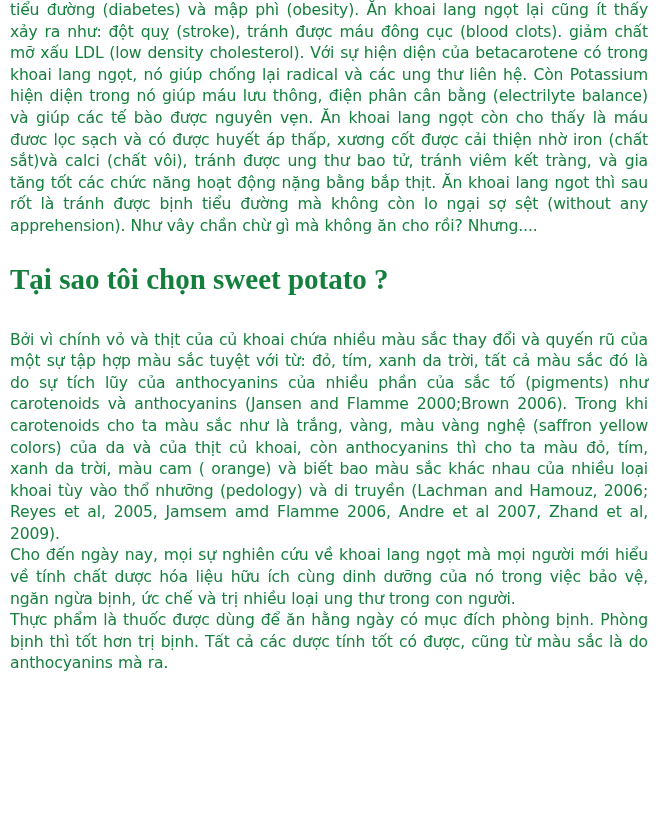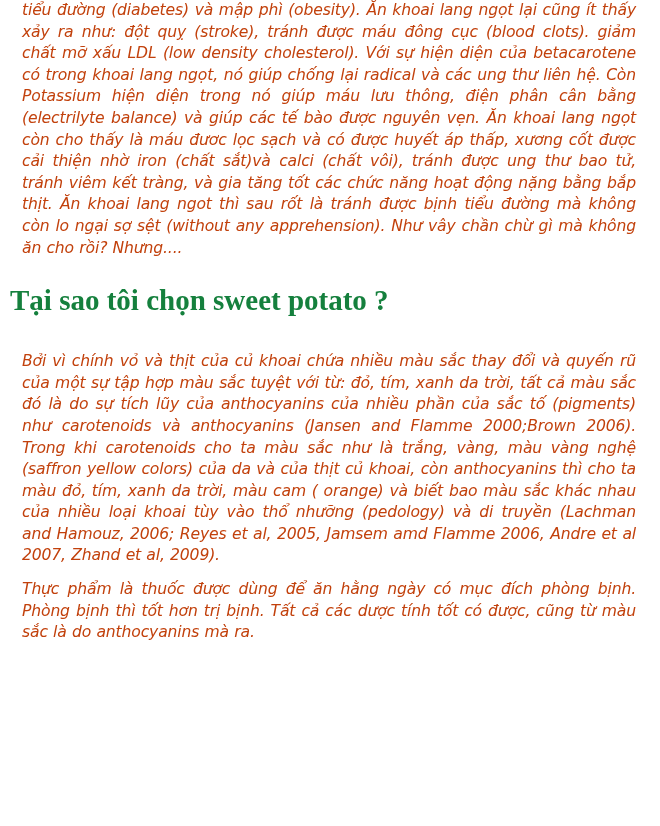--- a/index.html
+++ b/index.html
@@ -16,26 +16,25 @@
     .page {
       position: absolute;
       left: 10px;
       top: 0px;
       width: 638px;
     }
     .para {
       font-family: "DejaVu Sans", sans-serif;
       font-size: 15.6px;
       line-height: 21.6px;
-      color: #c2410c;
+      color: #15803d;
       text-align: justify;
-      margin: 12px;
+      margin: 0;
       letter-spacing: -0.15px;
       word-spacing: 0.5px;
-      font-style: italic;
     }
     .para.first {
       margin-top: 0px;
     }
     .heading {
       font-family: "Liberation Serif", serif;
       font-weight: bold;
       font-size: 29px;
       line-height: 34px;
       color: #15803d;
@@ -48,14 +47,15 @@
   </style>
 </head>
 <body>
 
 <div class="page">
   <p class="para first last-line-left">tiểu đường (diabetes) và mập phì (obesity). Ăn khoai lang ngọt lại cũng ít thấy xảy ra như: đột quỵ (stroke), tránh được máu đông cục (blood clots). giảm chất mỡ xấu LDL (low density cholesterol). Với sự hiện diện của betacarotene có trong khoai lang ngọt, nó giúp chống lại radical và các ung thư liên hệ. Còn Potassium hiện diện trong nó giúp máu lưu thông, điện phân cân bằng (electrilyte balance) và giúp các tế bào được nguyên vẹn. Ăn khoai lang ngọt còn cho thấy là máu đươc lọc sạch và có được huyết áp thấp, xương cốt được cải thiện nhờ iron (chất sắt)và calci (chất vôi), tránh được ung thư bao tử, tránh viêm kết tràng, và gia tăng tốt các chức năng hoạt động nặng bằng bắp thịt. Ăn khoai lang ngot thì sau rốt là tránh được bịnh tiểu đường mà không còn lo ngại sợ sệt (without any apprehension). Như vây chần chừ gì mà không ăn cho rồi? Nhưng....</p>
 
   <h2 class="heading">Tại sao tôi chọn sweet potato ?</h2>
 
   <p class="para last-line-left">Bởi vì chính vỏ và thịt của củ khoai chứa nhiều màu sắc thay đổi và quyến rũ của một sự tập hợp màu sắc tuyệt với từ: đỏ, tím, xanh da trời, tất cả màu sắc đó là do sự tích lũy của anthocyanins của nhiều phần của sắc tố (pigments) như carotenoids và anthocyanins (Jansen and Flamme 2000;Brown 2006). Trong khi carotenoids cho ta màu sắc như là trắng, vàng, màu vàng nghệ (saffron yellow colors) của da và của thịt củ khoai, còn anthocyanins thì cho ta màu đỏ, tím, xanh da trời, màu cam ( orange) và biết bao màu sắc khác nhau của nhiều loại khoai tùy vào thổ nhưỡng (pedology) và di truyền (Lachman and Hamouz, 2006; Reyes et al, 2005, Jamsem amd Flamme 2006, Andre et al 2007, Zhand et al, 2009).</p>
+  <p class="para last-line-left">Cho đến ngày nay, mọi sự nghiên cứu về khoai lang ngọt mà mọi người mới hiểu về tính chất dược hóa liệu hữu ích cùng dinh dưỡng của nó trong việc bảo vệ, ngăn ngừa bịnh, ức chế và trị nhiều loại ung thư trong con người.</p>
   <p class="para last-line-left">Thực phẩm là thuốc được dùng để ăn hằng ngày có mục đích phòng bịnh. Phòng bịnh thì tốt hơn trị bịnh. Tất cả các dược tính tốt có được, cũng từ màu sắc là do anthocyanins mà ra.</p>
 </div>
 
 </body></html>

